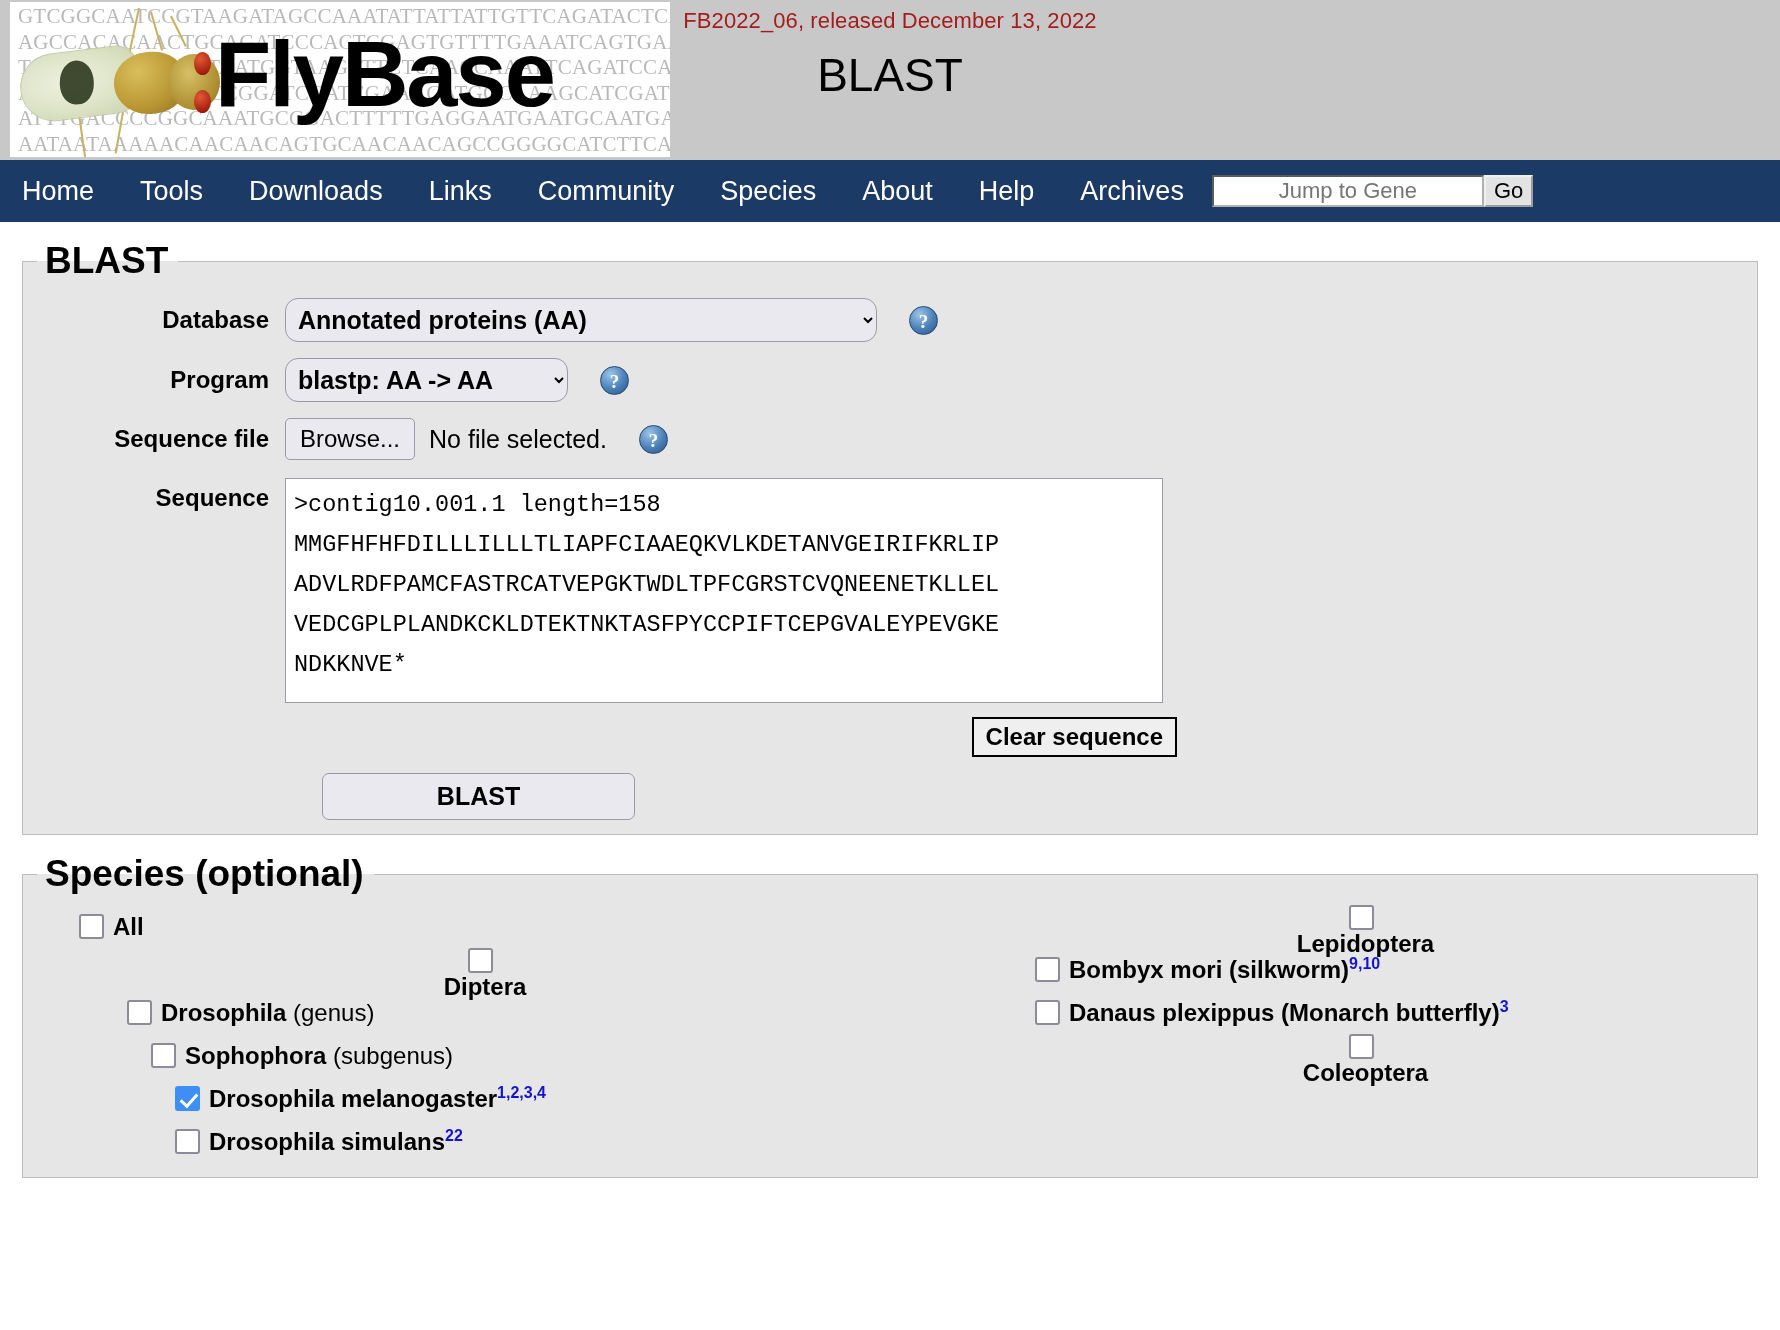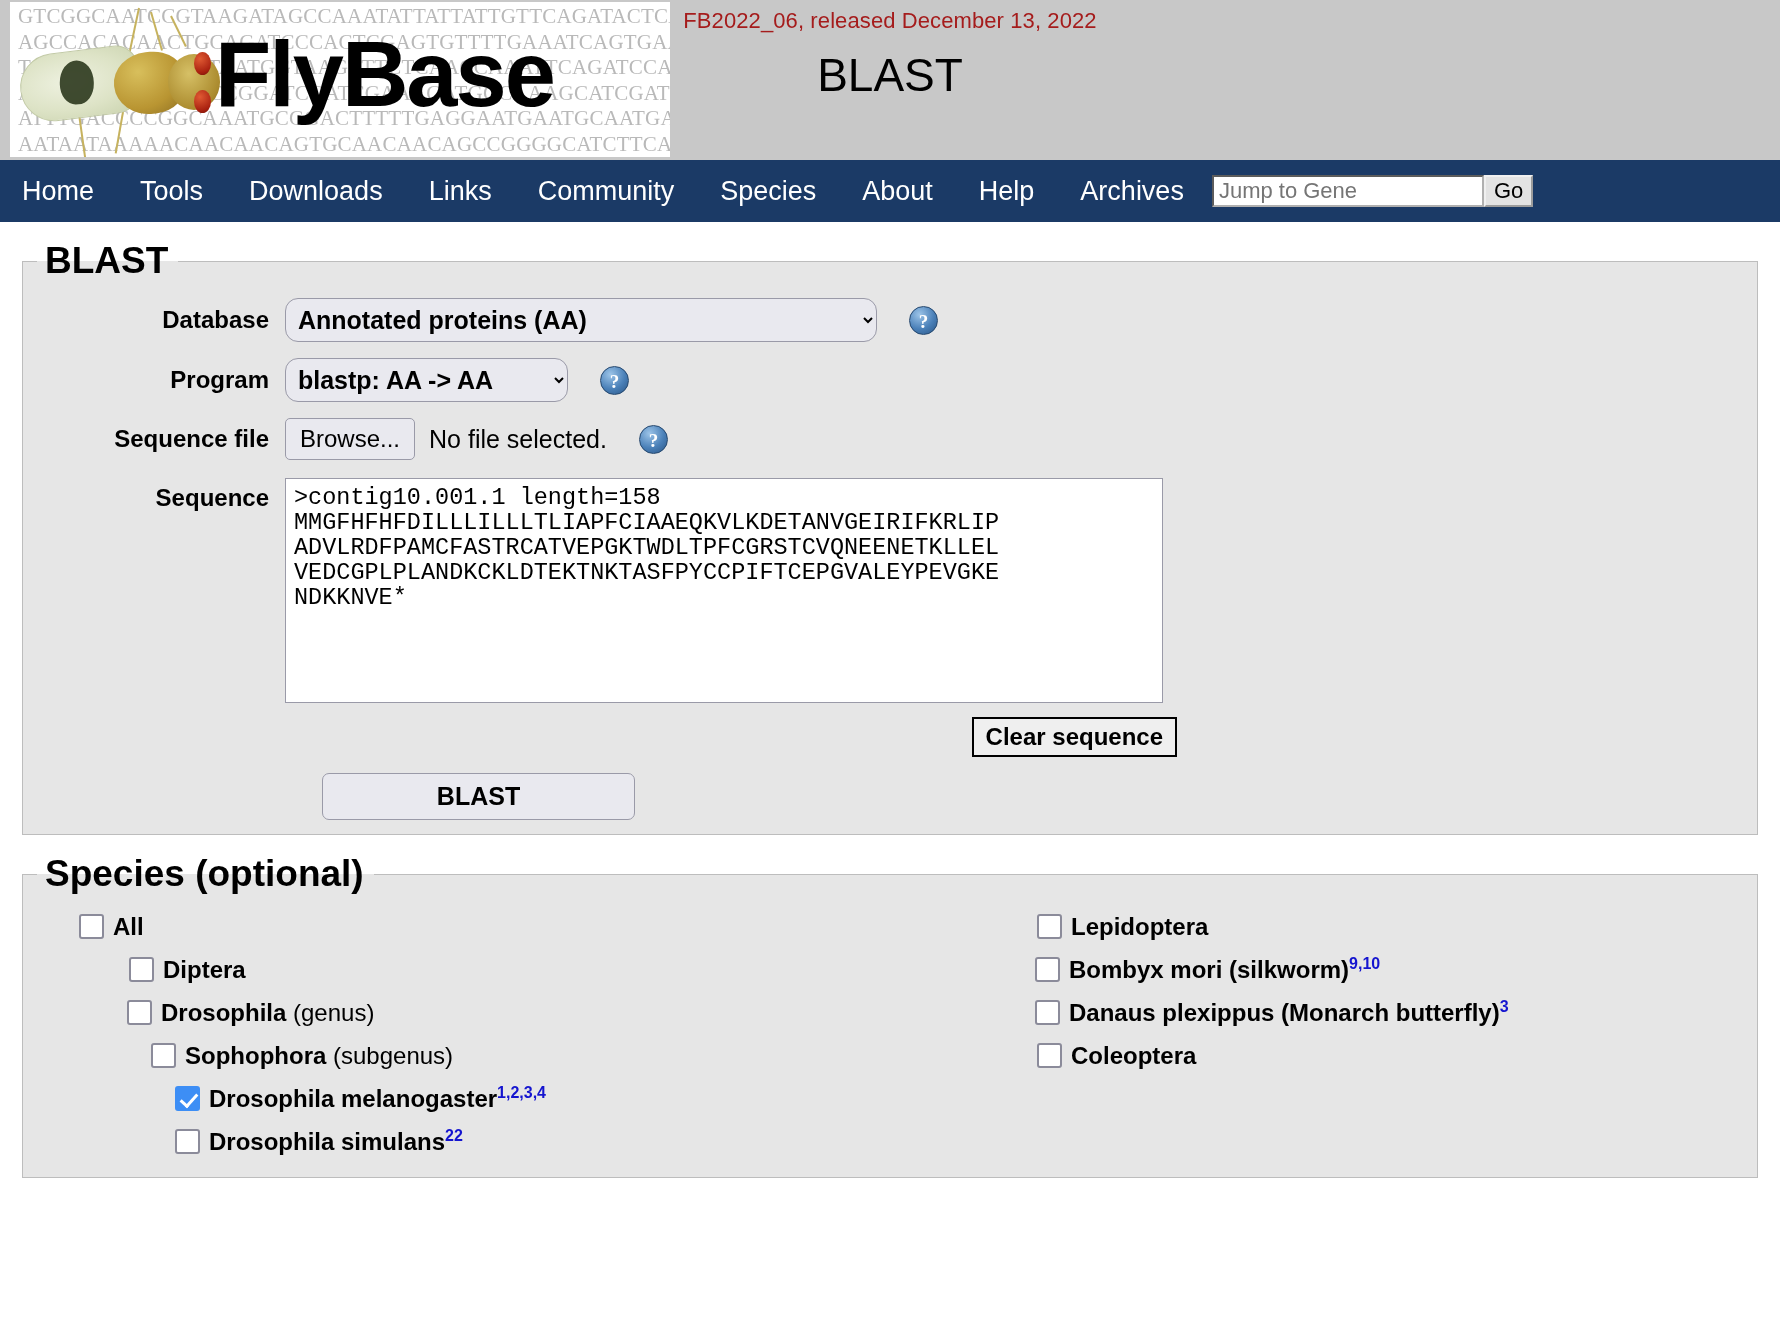--- a/index.html
+++ b/index.html
@@ -80,20 +80,21 @@
   }
   .nav a {
     color:#fff; text-decoration:none; font-size:27px; margin-right:46px;
     white-space:nowrap;
   }
   .nav a:last-of-type { margin-right:28px; }
   .jump-input {
     width:272px; height:32px; font-size:22px; padding:2px 5px;
     border:2px inset #b0b0b0; background:#fff; color:#000;
     font-family:"Liberation Sans", sans-serif;
+    text-align:center;
   }
   .go-btn {
     height:32px; margin-left:0; padding:0 8px; font-size:22px;
     background:#e3e3e3; border:2px outset #f0f0f0; cursor:pointer;
     font-family:"Liberation Sans", sans-serif; color:#000;
   }
 
   
   .fs {
     margin:18px 22px 0 22px; border:1px solid #bdbdbd; background:#e6e6e6;
@@ -130,21 +131,21 @@
     background:#e9e9ef; border:1px solid #9a9aa8; border-radius:5px;
     padding:6px 14px; cursor:pointer; color:#000;
   }
   .nofile { font-size:25px; margin-left:14px; }
 
   .seq-row { display:flex; align-items:flex-start; margin-top:18px; }
   .seq-row .row-label { padding-top:6px; }
   textarea {
     width:878px; height:225px; resize:none;
     font-family:"Liberation Mono", monospace;
-    font-size:23.5px; line-height:25px; padding:6px 8px;
+    font-size:23.5px; line-height:40px; padding:6px 8px;
     border:1px solid #9a9aa8; background:#fff; color:#000;
     white-space:pre; overflow:auto;
   }
   .btn-row-clear { display:flex; justify-content:flex-end; width:1140px; margin-top:14px; }
   .clear-btn {
     font-family:Liberation Sans, sans-serif; font-size:24px; font-weight:bold;
     background:#efefef; border:2px solid #000; padding:4px 12px; cursor:pointer; color:#000;
   }
   .btn-row-blast { margin-top:16px; padding-left:285px; }
   .blast-btn {
@@ -165,21 +166,21 @@
   }
   .cb.checked { background:#3d8ef5; border-color:#3d8ef5; }
   .cb.checked:after {
     content:""; position:absolute; left:7px; top:2px; width:7px; height:14px;
     border:solid #fff; border-width:0 3px 3px 0; transform:rotate(42deg);
   }
   .chk-label { margin-left:9px; font-size:24px; font-weight:bold; white-space:nowrap; }
   .chk-label .norm { font-weight:normal; }
   .sup { color:#1414cf; font-weight:bold; font-size:16px; vertical-align:super; }
   .ind0 { margin-left:42px; }
-  .ind1 { margin-left:92px; }
+  .ind1 { margin-left:34px;flex-direction:column; }
   .ind2 { margin-left:90px; }
   .ind3 { margin-left:114px; }
   .ind4 { margin-left:138px; }
 </style>
 </head>
 <body>
 
 <div class="header">
   <div class="logo-wrap">
     <div class="dna-bg">

